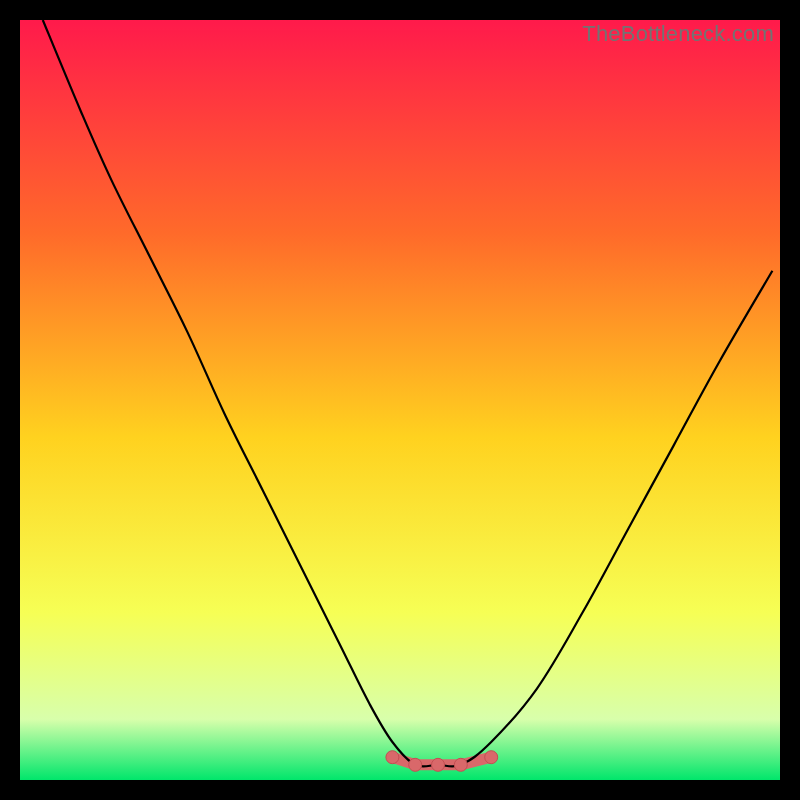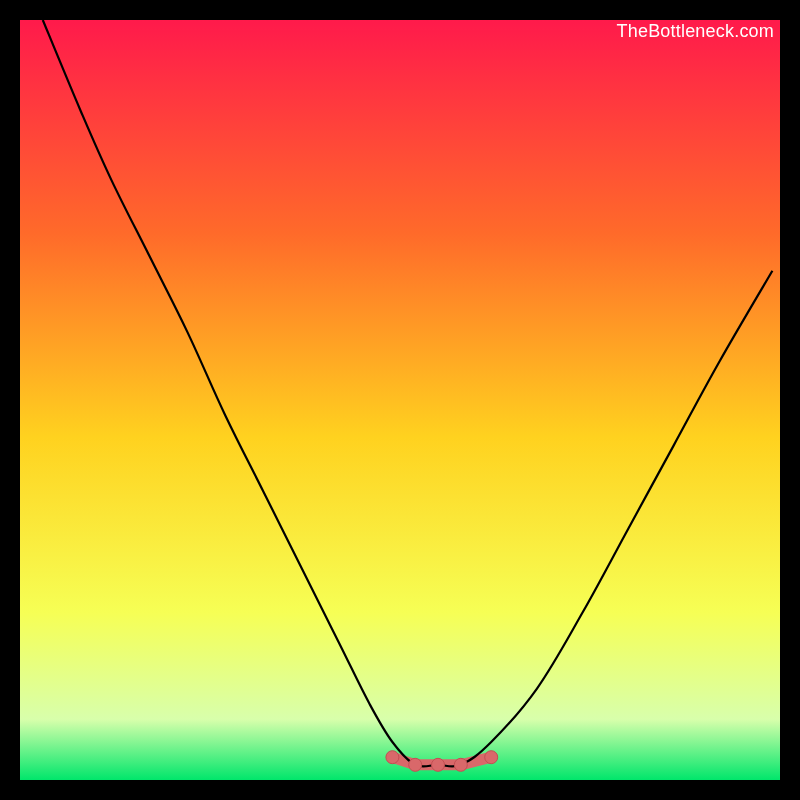--- a/index.html
+++ b/index.html
@@ -22,22 +22,22 @@
     position: absolute;
     left: 0;
     top: 0;
     width: 760px;
     height: 760px;
   }
   .watermark {
     position: absolute;
     top: 1px;
     right: 6px;
-    color: #ffffff;
-    font-size: 18px;
+    color: #737373;
+    font-size: 22px;
     font-weight: 400;
     letter-spacing: 0.2px;
   }
   svg {
     position: absolute;
     left: 0;
     top: 0;
   }
 </style>
 </head>

